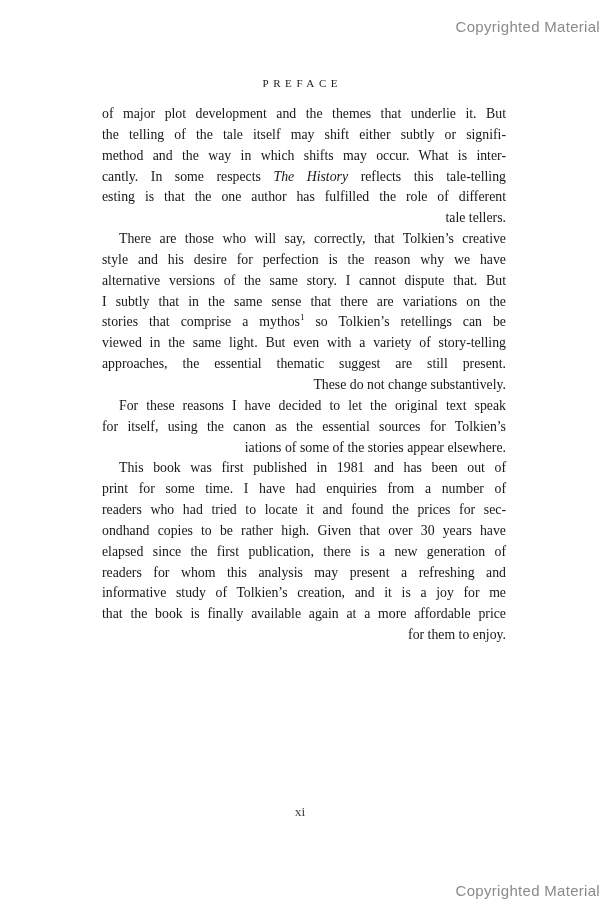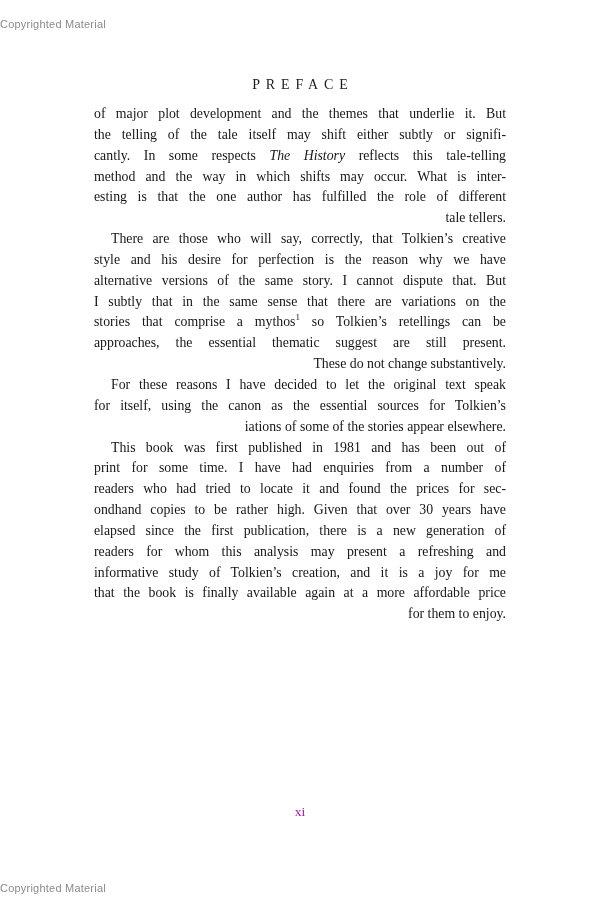--- a/index.html
+++ b/index.html
@@ -12,99 +12,101 @@
     width: 600px;
     height: 918px;
     background: #ffffff;
     overflow: hidden;
     font-family: "Liberation Serif", serif;
   }
   .notice {
     position: absolute;
     left: 0;
     right: 0;
-    text-align: left;
+    text-align: right;
     font-family: "Liberation Sans", sans-serif;
-    font-size: 11px;
+    font-size: 15px;
     color: #8a8a8a;
     letter-spacing: 0.02em;
   }
   .notice.top { top: 18px; }
   .notice.bottom { top: 882px; }
   .chapter-title {
     position: absolute;
     top: 77px;
     left: 0;
     right: 0;
     text-align: center;
     font-family: "Liberation Serif", serif;
-    font-size: 14px;
+    font-size: 11px;
     letter-spacing: 0.42em;
     text-indent: 0.42em; 
     color: #1c1c1c;
   }
   .body-text {
     position: absolute;
     top: 104px;
     left: 94px;
     width: 412px;
     color: #161616;
   }
   .line {
     font: 13.8px/20.85px "Liberation Serif", serif;
     color: #161616;
     text-align: right;
   }
   .line.just {
     text-align: justify;
     text-align-last: justify;
     text-justify: inter-word;
+    margin-left: 8px;
   }
   .line.indent {
     text-indent: 17px;
   }
   .line i {
     font-style: italic;
   }
   .line sup {
     font-size: 9px;
     vertical-align: super;
     line-height: 0;
   }
   .page-number {
     position: absolute;
     top: 804px;
     left: 0;
     right: 0;
     text-align: center;
     font-family: "Liberation Serif", serif;
     font-size: 13.5px;
-    color: #a21caf;
+    color: #404040;
   }
 </style>
 </head>
 <body>
 
 <div class="page">
   <div class="notice top">Copyrighted Material</div>
 
   <div class="chapter-title">PREFACE</div>
 
   <div class="body-text">
       <div class="line just">of major plot development and the themes that underlie it. But</div>
       <div class="line just">the telling of the tale itself may shift either subtly or signifi-</div>
+      <div class="line just">method and the way in which shifts may occur. What is inter-</div>
       <div class="line just">cantly. In some respects <i>The History</i> reflects this tale-telling</div>
-      <div class="line just">method and the way in which shifts may occur. What is inter-</div>
       <div class="line just">esting is that the one author has fulfilled the role of different</div>
       <div class="line">tale tellers.</div>
       <div class="line just indent">There are those who will say, correctly, that Tolkien’s creative</div>
       <div class="line just">style and his desire for perfection is the reason why we have</div>
       <div class="line just">alternative versions of the same story. I cannot dispute that. But</div>
       <div class="line just">I subtly that in the same sense that there are variations on the</div>
       <div class="line just">stories that comprise a mythos<sup>1</sup> so Tolkien’s retellings can be</div>
+      <div class="line just">viewed in the same light. But even with a variety of story-telling</div>
       <div class="line just">approaches, the essential thematic suggest are still present.</div>
       <div class="line">These do not change substantively.</div>
       <div class="line just indent">For these reasons I have decided to let the original text speak</div>
       <div class="line just">for itself, using the canon as the essential sources for Tolkien’s</div>
       <div class="line">iations of some of the stories appear elsewhere.</div>
       <div class="line just indent">This book was first published in 1981 and has been out of</div>
       <div class="line just">print for some time. I have had enquiries from a number of</div>
       <div class="line just">readers who had tried to locate it and found the prices for sec-</div>
       <div class="line just">ondhand copies to be rather high. Given that over 30 years have</div>
       <div class="line just">elapsed since the first publication, there is a new generation of</div>

